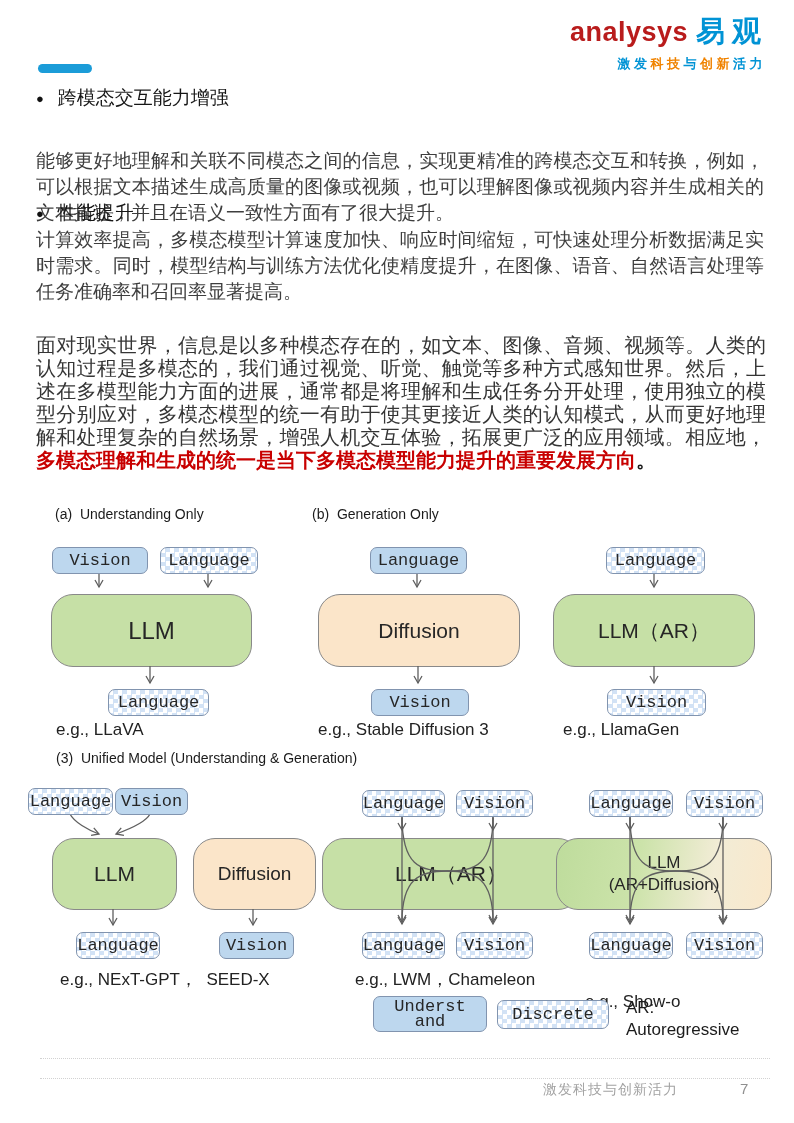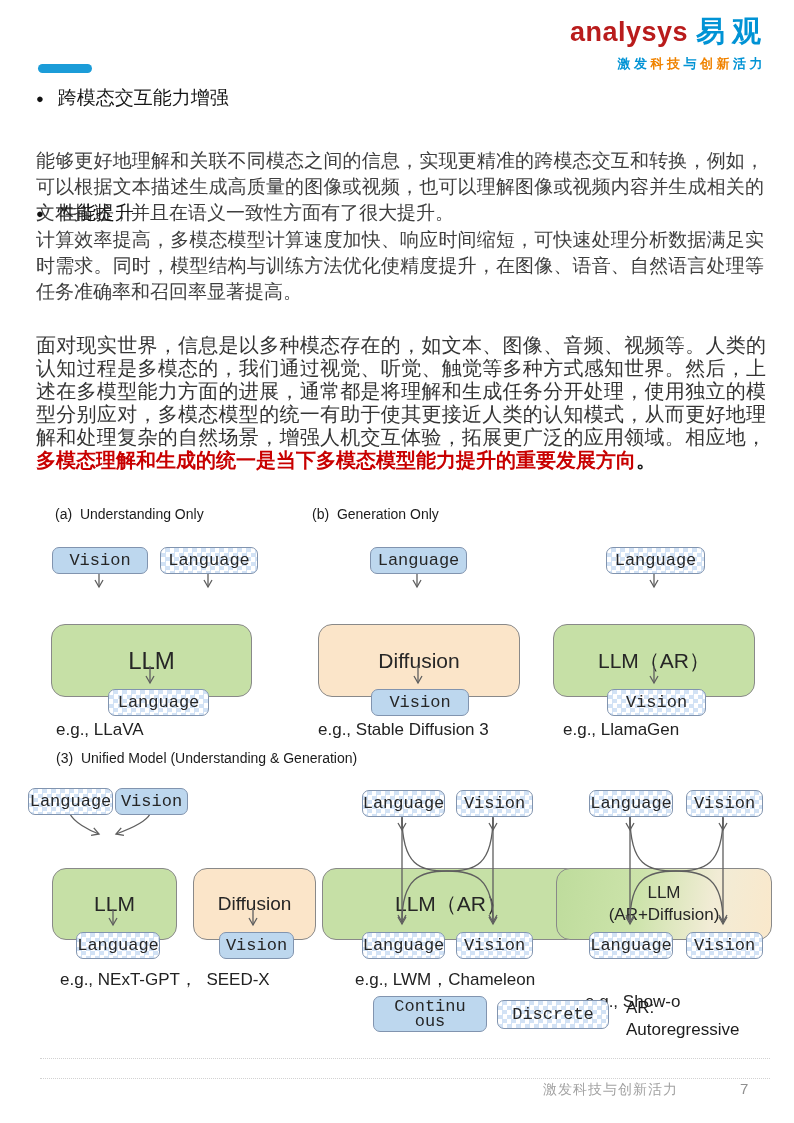--- a/index.html
+++ b/index.html
@@ -34,21 +34,21 @@
 
   .sbox{position:absolute;display:flex;align-items:center;justify-content:center;
         border-radius:7px;font-size:17px;color:#262626;z-index:3;
         border:1.6px solid #8194af;font-family:Liberation Mono, monospace;}
   .solid{background:#bdd7ee;}
   .checkered{background-color:#ffffff;
       background-image:conic-gradient(#d2e2f5 25%, #ffffff 25% 50%, #d2e2f5 50% 75%, #ffffff 75%);
       background-size:9px 9px;}
 
   .mbox{position:absolute;display:flex;flex-direction:column;align-items:center;justify-content:center;
-        border:1.5px solid #898989;border-radius:14px;color:#262626;z-index:1;text-align:right;margin-top:30px;}
+        border:1.5px solid #898989;border-radius:22px;color:#262626;z-index:1;text-align:right;}
   .green{background:#c6e0a6;}
   .orange{background:#fbe5c9;}
   .mix{background:linear-gradient(100deg,#bedc9c 0%,#cce3aa 38%,#f2ecd6 72%,#fae8cb 100%);}
   .m-xl{font-size:24px;} .m-lg{font-size:21px;} .m-md{font-size:19px;} .m-sm{font-size:17px;line-height:22px;}
 
   svg.arrows{position:absolute;left:0;top:0;z-index:2;pointer-events:none;}
 
   .legend-cont-inner{display:inline-block;width:78px;word-break:break-all;text-align:center;line-height:15px;}
   .ar-note{position:absolute;left:626px;top:997px;width:134px;font-size:17px;line-height:22px;color:#1b1b1b;z-index:3;}
 
@@ -130,21 +130,21 @@
   <div class="sbox checkered" style="left:686px;top:790px;width:75px;height:25px;">Vision</div>
   <div class="mbox mix m-sm" style="left:556px;top:838px;width:214px;height:70px;">
     <div>LLM</div>
     <div>(AR+Diffusion)</div>
   </div>
   <div class="sbox checkered" style="left:589px;top:932px;width:82px;height:25px;">Language</div>
   <div class="sbox checkered" style="left:686px;top:932px;width:75px;height:25px;">Vision</div>
   <div class="caption" style="left:585px;top:968px;margin-top:24px;">e.g., Show-o</div>
 
   <div class="sbox solid" style="left:373px;top:996px;width:112px;height:34px;">
-    <span class="legend-cont-inner">Continuous</span>
+    <span class="legend-cont-inner">Understand</span>
   </div>
   <div class="sbox checkered" style="left:497px;top:1000px;width:110px;height:27px;">Discrete</div>
   <div class="ar-note">AR: Autoregressive</div>
 
   <svg class="arrows" width="794" height="1123" viewBox="0 0 794 1123">
     <defs>
       <marker id="ah" orient="auto" markerUnits="userSpaceOnUse" markerWidth="12" markerHeight="12" refX="9" refY="6">
         <path d="M2,2 L9,6 L2,10" fill="none" stroke="#5f5f5f" stroke-width="1.3"></path>
       </marker>
     </defs>

